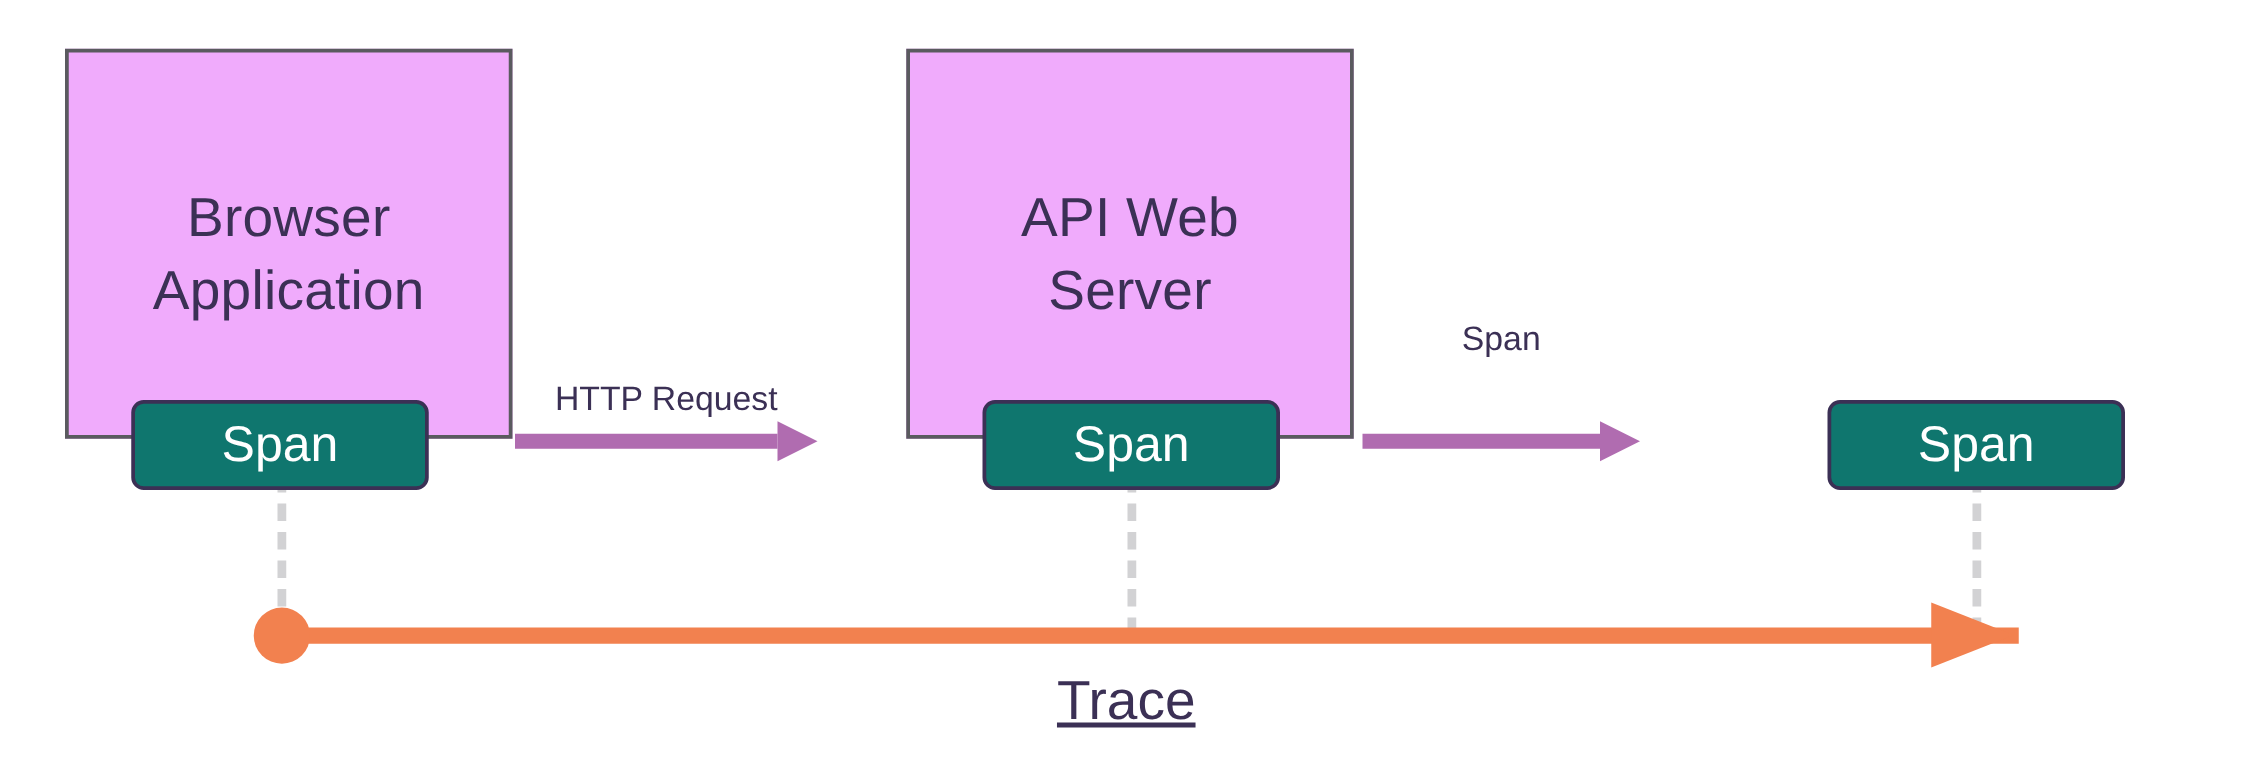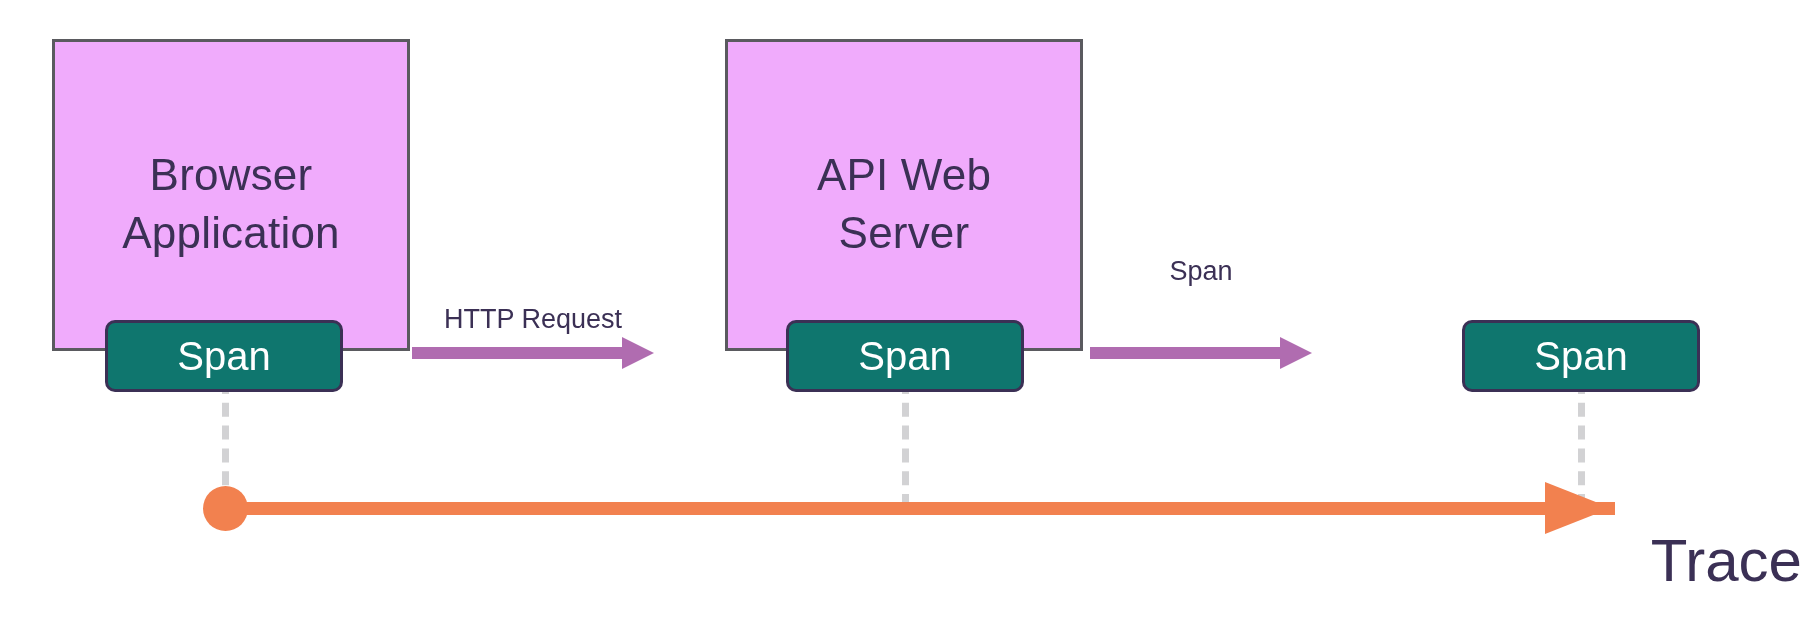--- a/index.html
+++ b/index.html
@@ -110,24 +110,25 @@
     left:1545px;top:482px;
     width:0;height:0;
     border-top:26px solid transparent;
     border-bottom:26px solid transparent;
     border-left:66px solid #f2814f;
     z-index:4;
   }
   #trace-label{
     position:absolute;
     left:0;right:0;top:533px;
-    text-align:right;
+    text-align:center;
     color:#3b3055;
-    font-size:60px;
+    font-size:44px;
     line-height:56px;
+    text-decoration:underline;
   }
 </style>
 </head>
 <body>
 
 <div id="stage">
 
   <div class="service-box" style="left:52px;">
     <div class="service-title">Browser
 Application</div>

